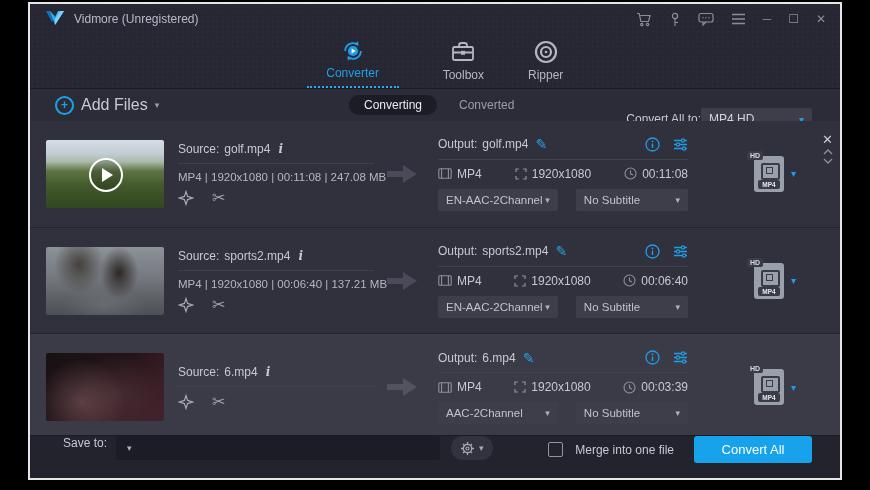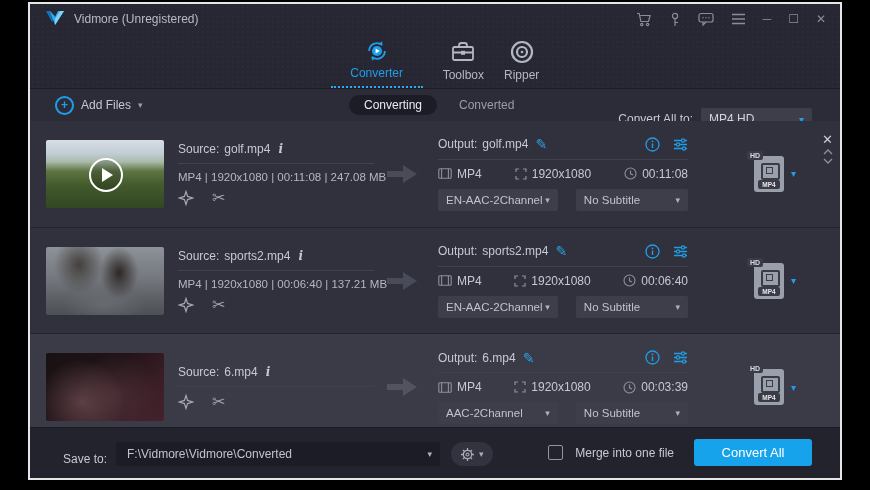--- a/index.html
+++ b/index.html
@@ -15,36 +15,36 @@
     background-size:5px 5px;
   }
   
   .titlebar{height:30px;display:flex;align-items:center;padding:0 14px 0 14px;}
   .logo{width:22px;height:20px;margin-right:8px;}
   .apptitle{font-size:12px;color:#b7bbc7;}
   .tb-icons{margin-left:auto;display:flex;align-items:center;gap:17px;color:#8b8e9a;}
   .tb-icons svg{display:block;}
   .tb-glyph{font-size:12px;line-height:1;color:#8b8e9a;}
   
-  .tabzone{height:54px;border-bottom:1px solid #1b1c25;display:flex;justify-content:center;align-items:flex-start;gap:20px;position:relative;}
+  .tabzone{height:54px;border-bottom:1px solid #1b1c25;display:flex;justify-content:center;align-items:flex-start;gap:44px;position:relative;}
   .tab{display:flex;flex-direction:column;align-items:center;padding-top:5px;position:relative;height:49px;}
   .tab .tlabel{font-size:12px;margin-top:3px;color:#b4b7c2;}
   .tab.active .tlabel{color:#1f9ee8;}
   .tab .underline{display:none;}
   .tab.active .underline{display:block;width:92px;border-top:2px dotted #2fa9ec;margin-top:6px;}
   
   .toolbar{height:32px;background:#2b2c38;display:flex;align-items:center;padding:0 28px 0 25px;position:relative;border-bottom:1px solid #20212b;}
   .addfiles{display:flex;align-items:center;gap:7px;}
   .pluscirc{width:15px;height:15px;border:2px solid #1f9ee8;border-radius:50%;color:#1f9ee8;font-size:12px;font-weight:bold;display:flex;align-items:center;justify-content:center;line-height:0;}
-  .addlabel{font-size:12px;color:#c6c9d3;}
+  .addlabel{font-size:16px;color:#c6c9d3;}
   .smallcaret{font-size:9px;color:#9a9da8;}
   .centertoggle{position:absolute;left:50%;transform:translateX(-52%);display:flex;align-items:center;gap:22px;}
   .pill{background:#1b1c25;border-radius:11px;padding:3px 15px;font-size:12px;color:#e9ebf1;}
   .convlabel{font-size:12px;color:#9a9da8;}
-  .convertallto{margin-left:auto;display:flex;align-items:center;gap:8px;margin-top:28px;}
+  .convertallto{margin-left:auto;display:flex;align-items:center;gap:0;margin-top:28px;}
   .catolabel{font-size:12px;color:#c6c9d3;}
   .dd{background:#3d3e4a;border-radius:2px;height:22px;display:flex;align-items:center;justify-content:space-between;padding:0 8px;font-size:12px;color:#d2d5de;}
   .dd.main{width:95px;}
   .dd .bluecaret{color:#1f9ee8;font-size:10px;}
   
   .list{position:absolute;top:117px;left:0;right:0;bottom:38px;background:#30313d;display:flex;flex-direction:column;}
   .row{flex:1;display:flex;align-items:center;padding-left:16px;position:relative;border-bottom:1px solid #23242e;}
   .row:last-child{border-bottom:none;}
   .row.highlight{background:#3a3b47;}
   .thumb{width:118px;height:68px;border-radius:2px;position:relative;flex:none;}
@@ -80,21 +80,21 @@
   .dd .greycaret{color:#b0b3bd;font-size:9px;}
   .fmtarea{position:absolute;right:44px;top:50%;transform:translateY(-50%);display:flex;align-items:center;gap:7px;}
   .ficon{width:30px;height:36px;background:#9aa0ab;border-radius:3px;position:relative;}
   .fbadge{position:absolute;top:-5px;left:-7px;background:#3a3b45;color:#d8dae0;font-size:7px;font-weight:bold;padding:1px 3px;border-radius:2px;}
   .fframe{position:absolute;left:7px;top:7px;width:15px;height:13px;border:2px solid #3a3b45;border-radius:2px;}
   .fframe::after{content:"";position:absolute;left:3px;top:2px;width:5px;height:5px;border:1.5px solid #3a3b45;}
   .flabel{position:absolute;left:4px;bottom:3px;right:4px;background:#3a3b45;color:#e6e8ee;font-size:6.5px;font-weight:bold;text-align:center;border-radius:2px;padding:1px 0;}
   .listctrl{position:absolute;right:7px;top:12px;display:flex;flex-direction:column;align-items:center;gap:3px;}
   .xclose{color:#c9ccd6;font-size:13px;line-height:1;}
   
-  .bottombar{position:absolute;left:0;right:0;bottom:0;height:38px;background:#22232d;border-top:1px solid #1a1b24;display:flex;align-items:flex-end;padding:0 28px 12px 33px;}
+  .bottombar{position:absolute;left:0;right:0;bottom:0;height:38px;background:#22232d;border-top:1px solid #1a1b24;display:flex;align-items:flex-start;padding:0 28px 4px 33px;}
   .saveto{font-size:12px;color:#c6c9d3;}
   .pathbox{margin-left:9px;width:305px;height:24px;background:#1b1c25;border-radius:3px;display:flex;align-items:center;padding:0 8px 0 11px;}
   .pathtext{font-size:12px;color:#c0c3cd;flex:1;white-space:nowrap;overflow:hidden;}
   .gearbtn{margin-left:11px;height:24px;background:#32333f;border-radius:12px;display:flex;align-items:center;gap:4px;padding:0 9px;color:#a8abb6;}
   .rightgrp{margin-left:auto;display:flex;align-items:center;gap:12px;}
   .checkbox{width:13px;height:13px;border:1px solid #9095a0;border-radius:2px;background:transparent;}
   .mergelabel{font-size:12px;color:#c6c9d3;}
   .convertbtn{width:118px;height:27px;background:#17a2ec;border:none;border-radius:3px;color:#fff;font-size:13px;font-family:"Liberation Sans",sans-serif;display:flex;align-items:center;justify-content:center;margin-left:8px;}
 </style>
 </head>
@@ -454,21 +454,20 @@
           <span class="flabel">MP4</span>
         </div>
         <span class="bluecaret" style="color:#1f9ee8;font-size:10px;">▾</span>
       </div>
     </div>
   </div>
 
   <div class="bottombar">
     <span class="saveto">Save to:</span>
     <div class="pathbox">
-      <span class="pathtext">F:\Vidmore\Vidmore\Converted</span>
       <span class="greycaret" style="color:#b0b3bd;font-size:9px;">▾</span>
     </div>
     <div class="gearbtn">
       <svg width="15" height="15" viewBox="0 0 15 15">
         <circle cx="7.5" cy="7.5" r="4.2" fill="none" stroke="#a8abb6" stroke-width="1.3"></circle>
         <circle cx="7.5" cy="7.5" r="1.5" fill="none" stroke="#a8abb6" stroke-width="1.1"></circle>
         <path d="M7.5 1 V3 M7.5 12 V14 M1 7.5 H3 M12 7.5 H14 M3 3 L4.4 4.4 M10.6 10.6 L12 12 M12 3 L10.6 4.4 M4.4 10.6 L3 12" stroke="#a8abb6" stroke-width="1.3"></path>
       </svg>
       <span class="greycaret" style="color:#a8abb6;font-size:9px;">▾</span>
     </div>

